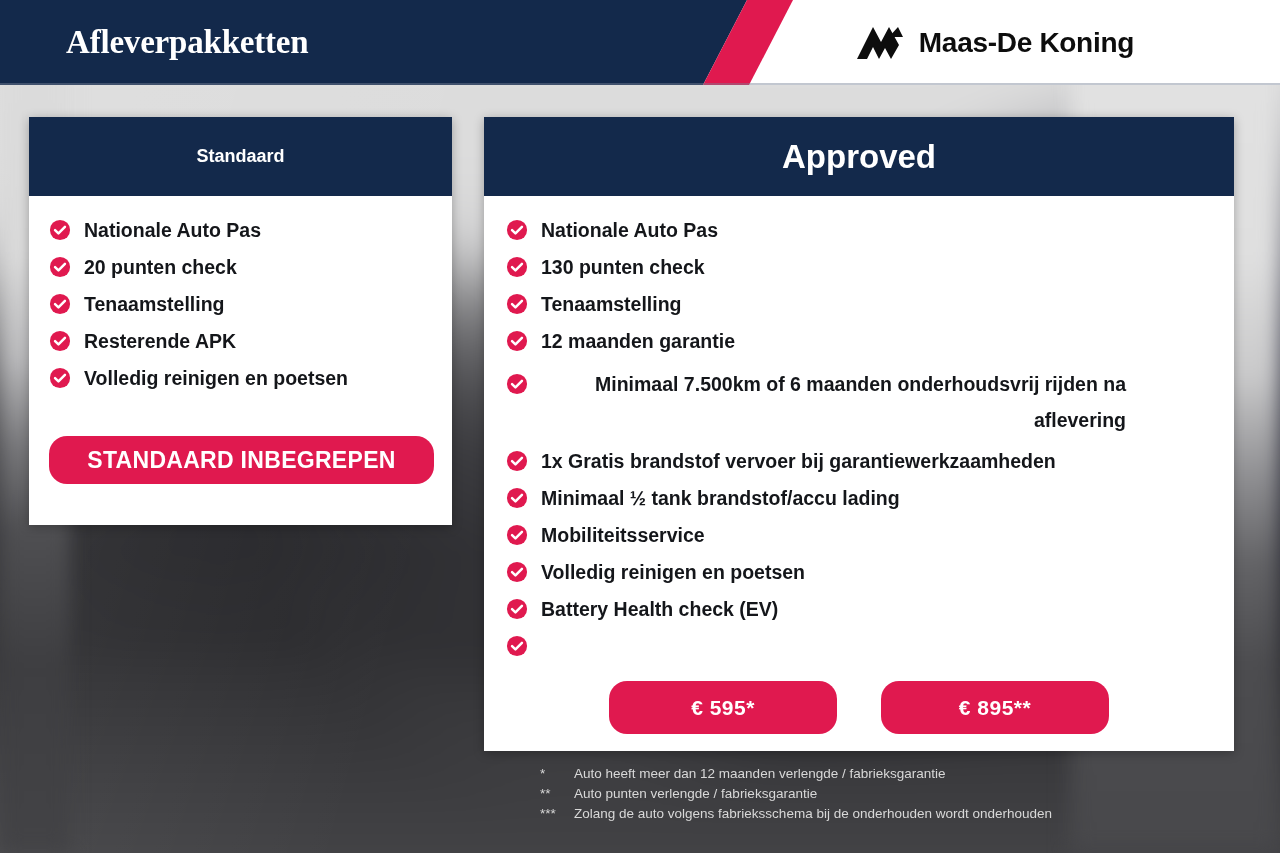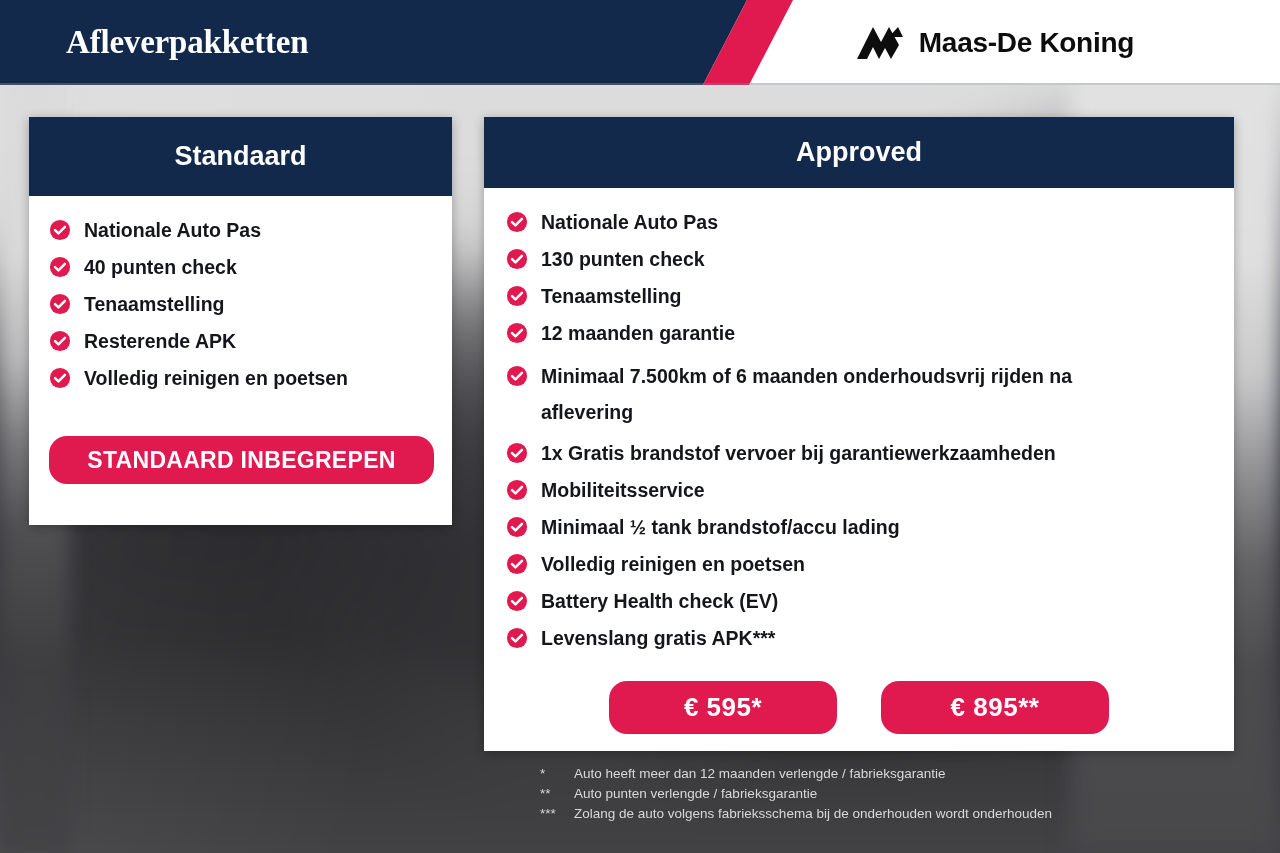--- a/index.html
+++ b/index.html
@@ -84,31 +84,31 @@
     position:absolute; z-index:4; background:#ffffff;
     box-shadow:0 2px 10px rgba(0,0,0,.28);
   }
   .card-head{
     background:#13294b; display:flex; align-items:center; justify-content:center;
     color:#ffffff; font-weight:bold;
   }
   .card-body{ background:#ffffff; }
 
   #card-standaard{ left:29px; top:117px; width:423px; height:408px; }
-  #card-standaard .card-head{ height:79px; font-size:27px; }
+  #card-standaard .card-head{ height:79px; font-size:18px; }
   #card-approved{ left:484px; top:117px; width:750px; height:634px; }
-  #card-approved .card-head{ height:71px; font-size:27px; }
+  #card-approved .card-head{ height:79px; font-size:33px; }
 
   
   ul.features{ list-style:none; }
   #list-standaard{ padding:22px 0 0 20px; }
   #list-approved{ padding:22px 0 0 22px; }
   ul.features li{
     display:flex; align-items:flex-start; gap:13px;
-    color:#14161a; font-weight:bold;
+    color:#14161a; font-weight:bold;text-align:right;
   }
   #list-standaard li{ font-size:19.5px; margin-bottom:13px; line-height:24px; }
   #list-approved li{ font-size:19.5px; margin-bottom:13px; line-height:24px; }
   #list-approved li.wrap{ line-height:36px; margin-bottom:11px; }
   .chk{ flex:0 0 auto; width:22px; height:22px; margin-top:1px; display:block; }
   .ftxt{ display:block; }
 
   
   .btn{
     background:#e0194f; color:#ffffff; border:none;
@@ -116,21 +116,21 @@
     font-weight:bold; border-radius:18px; cursor:pointer;
   }
   #btn-standaard{
     position:absolute; left:20px; top:319px; width:385px; height:48px;
     font-size:23px; letter-spacing:.3px;
   }
   .price-row{
     position:absolute; left:0; top:564px; width:750px;
     display:flex; justify-content:center; gap:44px;
   }
-  .btn-price{ width:228px; height:53px; font-size:26px; letter-spacing:.5px; }
+  .btn-price{ width:228px; height:53px; font-size:21px; letter-spacing:.5px; }
 
   
   .notes{
     position:absolute; left:540px; top:764px; z-index:5;
     color:#d8d8d8; font-size:13.5px; line-height:20px;
   }
   .note{ display:flex; }
   .note-mark{ width:34px; flex:0 0 auto; }
   .note-txt{ display:block; }
 </style>
@@ -167,21 +167,21 @@
           <circle cx="12" cy="12" r="11" fill="#e0194f"></circle>
           <path d="M6.6 12.2 L10.3 15.8 L17.4 8.5" fill="none" stroke="#fff" stroke-width="2.7" stroke-linecap="round" stroke-linejoin="round"></path>
         </svg>
         <span class="ftxt">Nationale Auto Pas</span>
       </li>
       <li>
         <svg class="chk" viewBox="0 0 24 24">
           <circle cx="12" cy="12" r="11" fill="#e0194f"></circle>
           <path d="M6.6 12.2 L10.3 15.8 L17.4 8.5" fill="none" stroke="#fff" stroke-width="2.7" stroke-linecap="round" stroke-linejoin="round"></path>
         </svg>
-        <span class="ftxt">40 punten check</span>
+        <span class="ftxt">20 punten check</span>
       </li>
       <li>
         <svg class="chk" viewBox="0 0 24 24">
           <circle cx="12" cy="12" r="11" fill="#e0194f"></circle>
           <path d="M6.6 12.2 L10.3 15.8 L17.4 8.5" fill="none" stroke="#fff" stroke-width="2.7" stroke-linecap="round" stroke-linejoin="round"></path>
         </svg>
         <span class="ftxt">Tenaamstelling</span>
       </li>
       <li>
         <svg class="chk" viewBox="0 0 24 24">
@@ -246,49 +246,48 @@
           <circle cx="12" cy="12" r="11" fill="#e0194f"></circle>
           <path d="M6.6 12.2 L10.3 15.8 L17.4 8.5" fill="none" stroke="#fff" stroke-width="2.7" stroke-linecap="round" stroke-linejoin="round"></path>
         </svg>
         <span class="ftxt">1x Gratis brandstof vervoer bij garantiewerkzaamheden</span>
       </li>
       <li>
         <svg class="chk" viewBox="0 0 24 24">
           <circle cx="12" cy="12" r="11" fill="#e0194f"></circle>
           <path d="M6.6 12.2 L10.3 15.8 L17.4 8.5" fill="none" stroke="#fff" stroke-width="2.7" stroke-linecap="round" stroke-linejoin="round"></path>
         </svg>
+        <span class="ftxt">Minimaal ½ tank brandstof/accu lading</span>
+      </li>
+      <li>
+        <svg class="chk" viewBox="0 0 24 24">
+          <circle cx="12" cy="12" r="11" fill="#e0194f"></circle>
+          <path d="M6.6 12.2 L10.3 15.8 L17.4 8.5" fill="none" stroke="#fff" stroke-width="2.7" stroke-linecap="round" stroke-linejoin="round"></path>
+        </svg>
         <span class="ftxt">Mobiliteitsservice</span>
       </li>
       <li>
         <svg class="chk" viewBox="0 0 24 24">
           <circle cx="12" cy="12" r="11" fill="#e0194f"></circle>
           <path d="M6.6 12.2 L10.3 15.8 L17.4 8.5" fill="none" stroke="#fff" stroke-width="2.7" stroke-linecap="round" stroke-linejoin="round"></path>
         </svg>
-        <span class="ftxt">Minimaal ½ tank brandstof/accu lading</span>
-      </li>
-      <li>
-        <svg class="chk" viewBox="0 0 24 24">
-          <circle cx="12" cy="12" r="11" fill="#e0194f"></circle>
-          <path d="M6.6 12.2 L10.3 15.8 L17.4 8.5" fill="none" stroke="#fff" stroke-width="2.7" stroke-linecap="round" stroke-linejoin="round"></path>
-        </svg>
         <span class="ftxt">Volledig reinigen en poetsen</span>
       </li>
       <li>
         <svg class="chk" viewBox="0 0 24 24">
           <circle cx="12" cy="12" r="11" fill="#e0194f"></circle>
           <path d="M6.6 12.2 L10.3 15.8 L17.4 8.5" fill="none" stroke="#fff" stroke-width="2.7" stroke-linecap="round" stroke-linejoin="round"></path>
         </svg>
         <span class="ftxt">Battery Health check (EV)</span>
       </li>
       <li>
         <svg class="chk" viewBox="0 0 24 24">
           <circle cx="12" cy="12" r="11" fill="#e0194f"></circle>
           <path d="M6.6 12.2 L10.3 15.8 L17.4 8.5" fill="none" stroke="#fff" stroke-width="2.7" stroke-linecap="round" stroke-linejoin="round"></path>
         </svg>
-        <span class="ftxt">Levenslang gratis APK***</span>
       </li>
     </ul>
     <div class="price-row">
       <button class="btn btn-price">€ 595*</button>
       <button class="btn btn-price">€ 895**</button>
     </div>
   </div>
 </div>
 
 <div class="notes">

